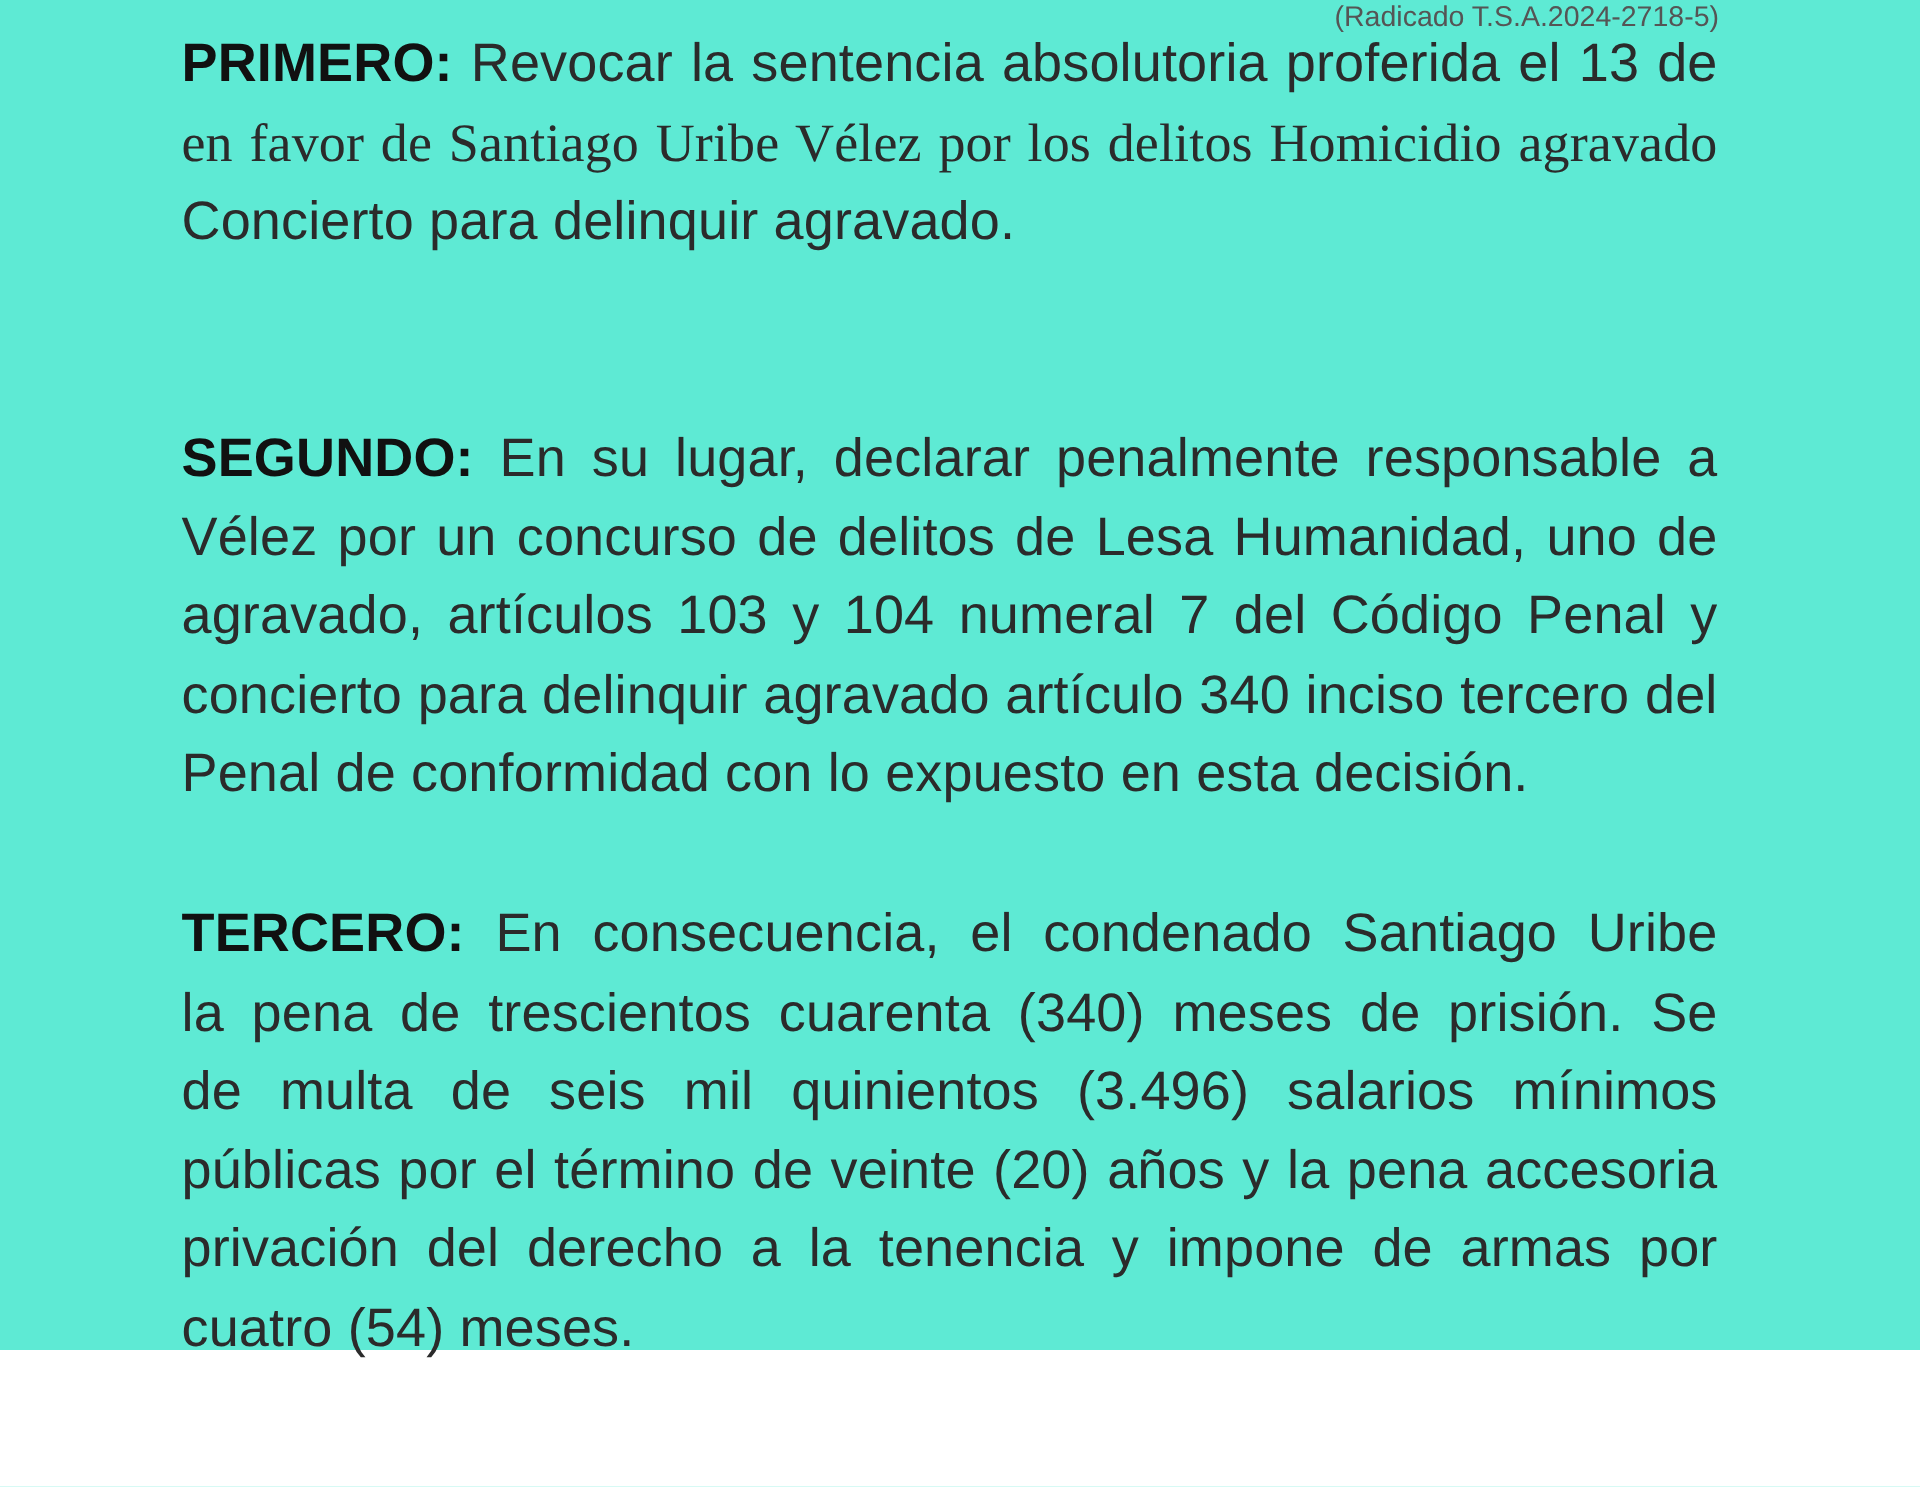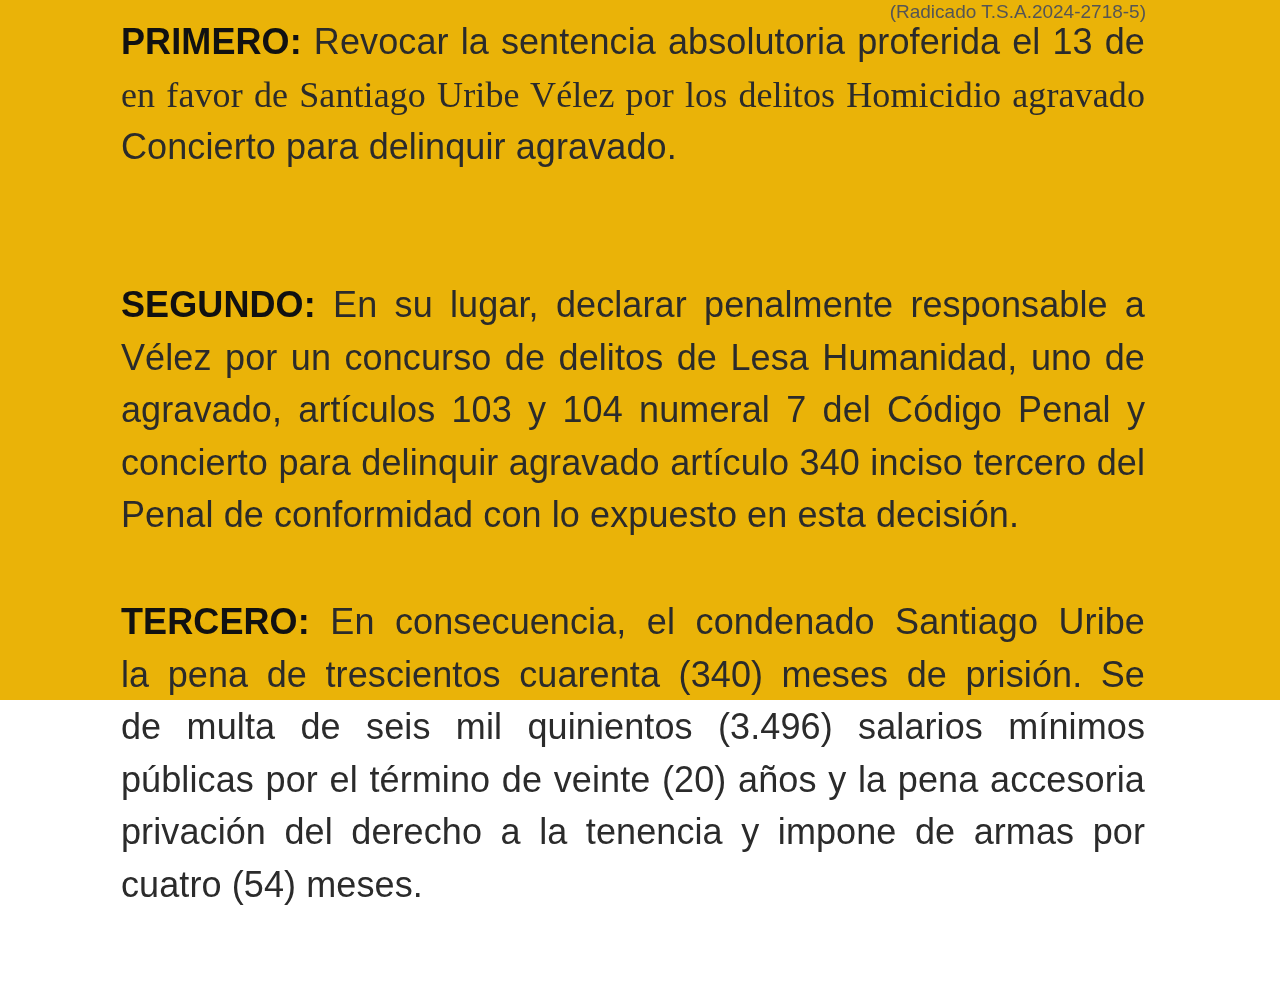--- a/index.html
+++ b/index.html
@@ -13,22 +13,22 @@
       position: relative;
       overflow: hidden;
       font-family: "Liberation Sans", "DejaVu Sans", sans-serif;
       color: #2b2b2b;
     }
     .page {
       position: absolute;
       left: 0;
       top: 0;
       width: 1280px;
-      height: 700px;
-      background: #eab308;
+      height: 900px;
+      background: #5eead4;
     }
     .radicado {
       position: absolute;
       top: 0px;
       right: 134px;
       font-size: 19px;
       line-height: 24px;
       color: #555555;
       white-space: nowrap;
     }

